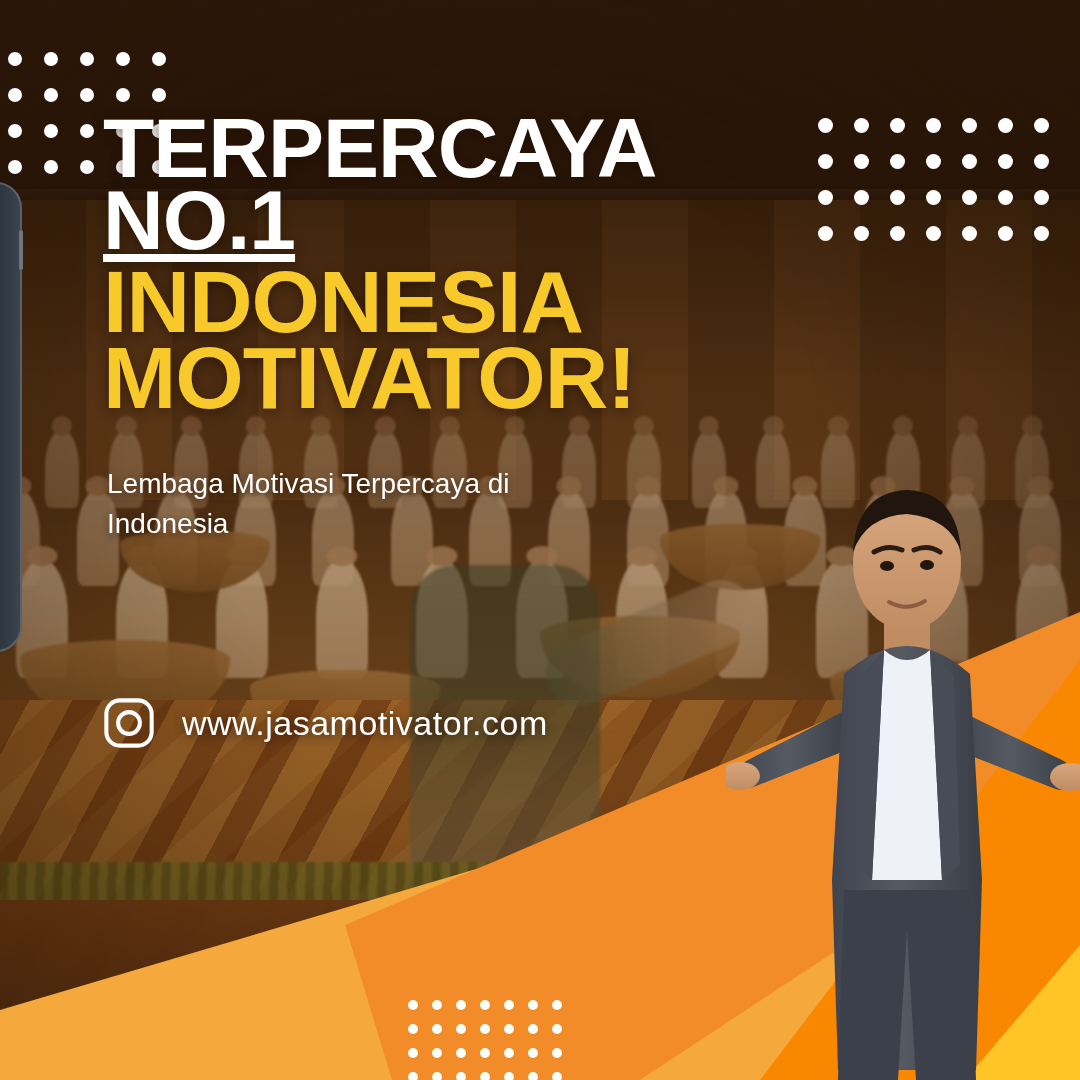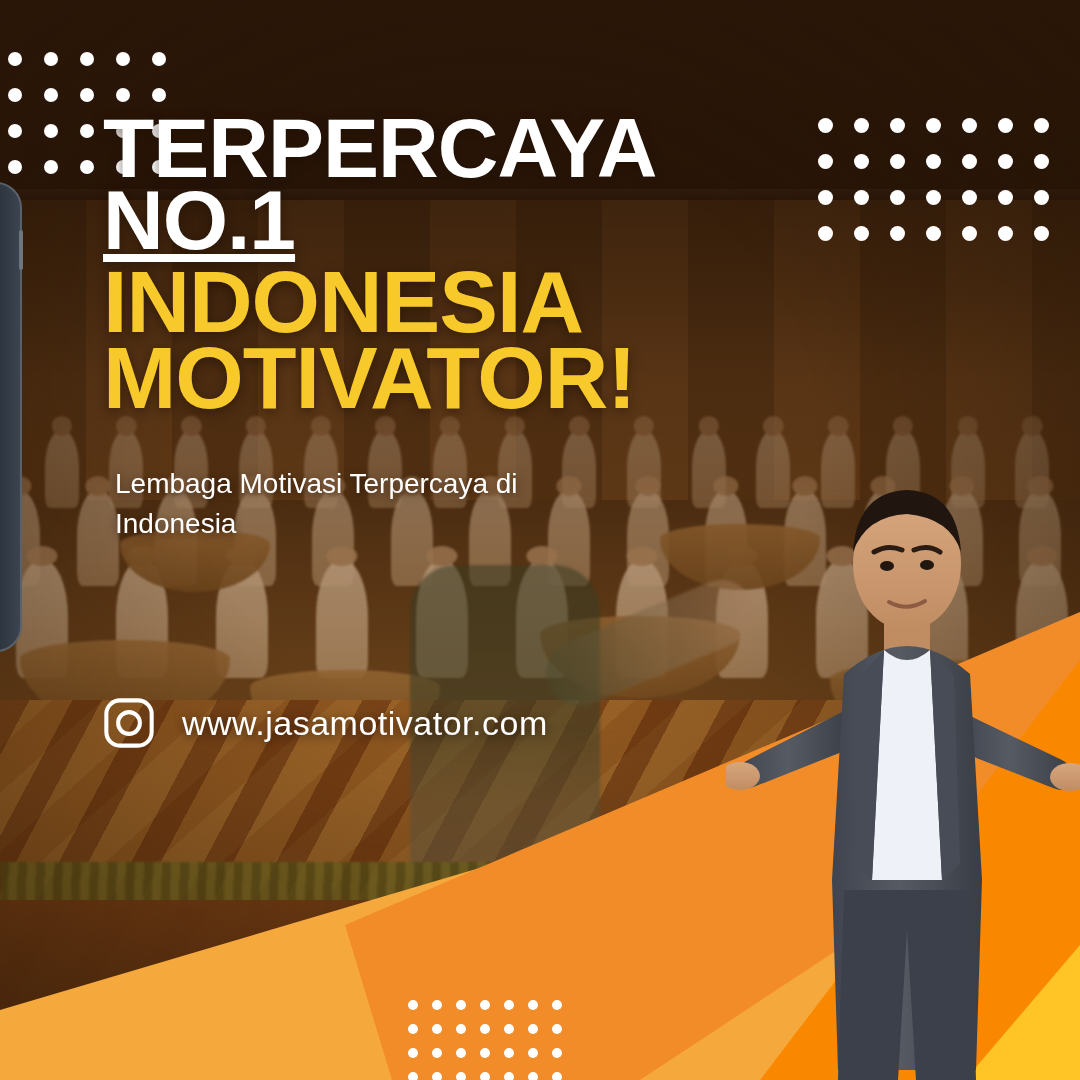--- a/index.html
+++ b/index.html
@@ -142,21 +142,21 @@
     text-shadow:0 3px 12px rgba(30,14,2,.55);
   }
   .hl-white{color:#ffffff;}
   .hl-yellow{color:#f7c92b;}
   .hl-1{font-size:84px;}
   .hl-2{font-size:84px;text-decoration:underline;}
   .hl-3{font-size:88px;margin-top:8px;}
   .hl-4{font-size:88px;}
 
   .subtitle{
-    margin:48px 0 0 12px;
+    margin:48px 0 0 4px;
     width:520px;
     color:#fff;
     font-size:28px;
     font-weight:400;
     line-height:1.42;
     text-shadow:0 2px 9px rgba(30,14,2,.6);
   }
 
   .contacts{position:absolute;left:100px;top:694px;}
   .contact-row{display:flex;align-items:center;margin-bottom:22px;}

